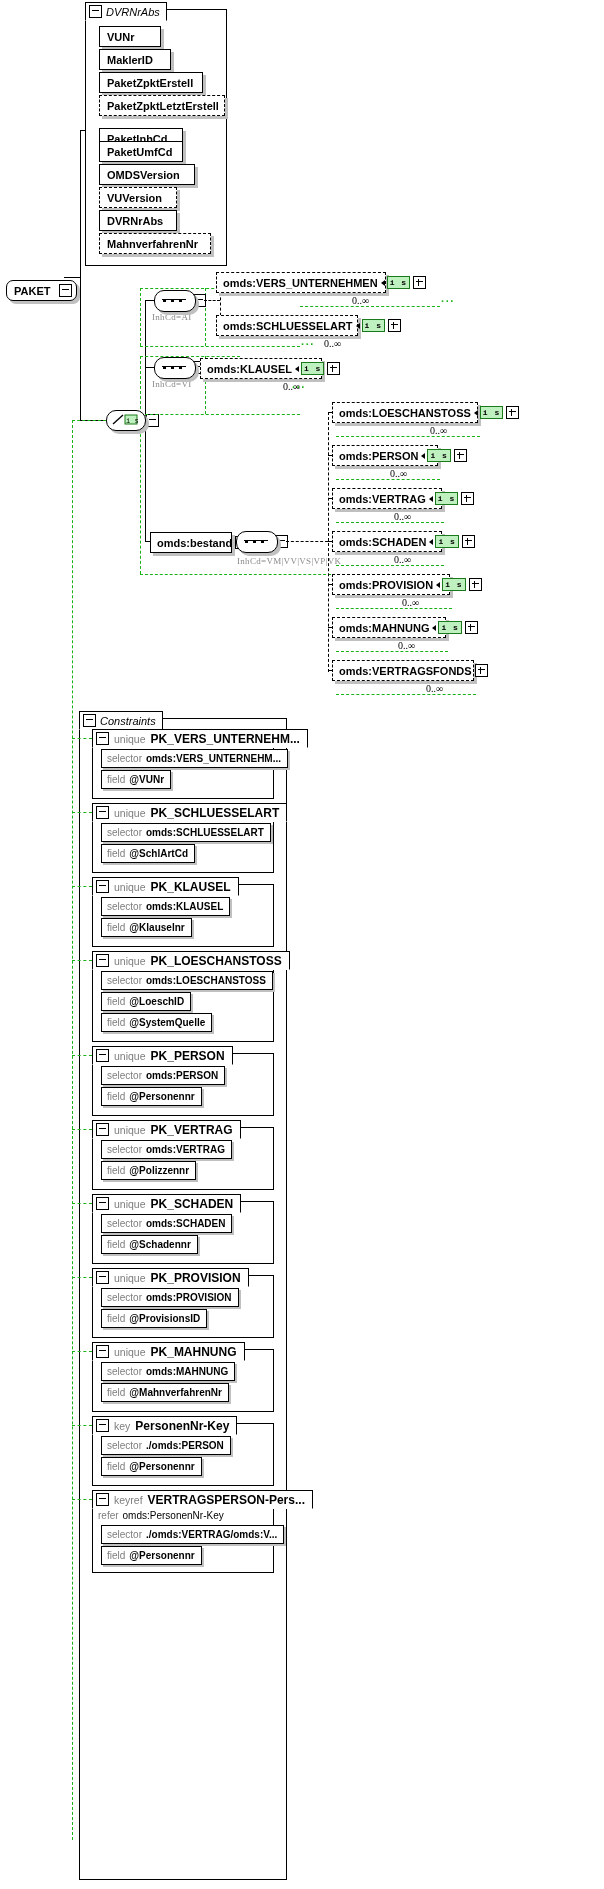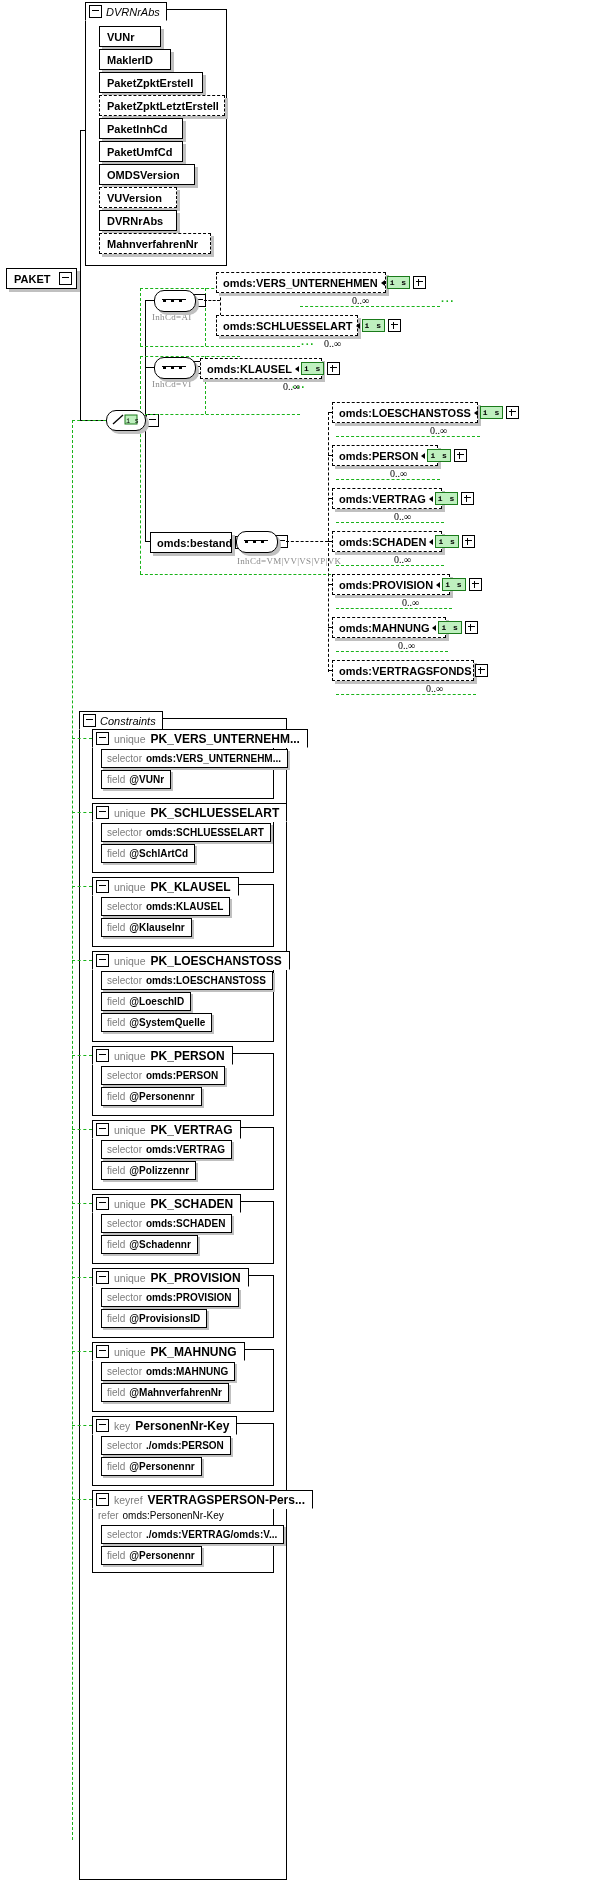--- a/index.html
+++ b/index.html
@@ -105,41 +105,41 @@
       </div>
       <div class="box" style="left: 99px; top: 49px; width: 56px;">
         <span>MaklerID</span>
       </div>
       <div class="box" style="left: 99px; top: 72px; width: 88px;">
         <span>PaketZpktErstell</span>
       </div>
       <div class="box opt" style="left: 99px; top: 95px; width: 110px;">
         <span>PaketZpktLetztErstell</span>
       </div>
-      <div class="box" style="left: 99px; top: 118px; width: 68px;">
+      <div class="box" style="left: 99px; top: 128px; width: 68px;">
         <span>PaketInhCd</span>
       </div>
       <div class="box" style="left: 99px; top: 141px; width: 68px;">
         <span>PaketUmfCd</span>
       </div>
       <div class="box" style="left: 99px; top: 164px; width: 80px;">
         <span>OMDSVersion</span>
       </div>
       <div class="box opt" style="left: 99px; top: 187px; width: 62px;">
         <span>VUVersion</span>
       </div>
       <div class="box" style="left: 99px; top: 210px; width: 62px;">
         <span>DVRNrAbs</span>
       </div>
       <div class="box opt" style="left: 99px; top: 233px; width: 96px;">
         <span>MahnverfahrenNr</span>
       </div>
     </div>
 
-  <div class="box root" style="left:6px;top:268px;width:58px;">
+  <div class="box root" style="left:6px;top:280px;width:58px;border-radius:7px;">
     <span>PAKET</span>
     <span class="exp" style="margin-left:auto"></span>
   </div>
 
   <div class="ln-h" style="left:64px;top:277px;width:16px;"></div>
   <div class="ln-v" style="left:80px;top:130px;height:290px;"></div>
   <div class="ln-h" style="left:80px;top:130px;width:5px;"></div>
   <div class="ln-h" style="left:80px;top:420px;width:26px;"></div>
 
   <div class="mgroup" style="left:106px;top:410px;width:38px;height:19px;">

